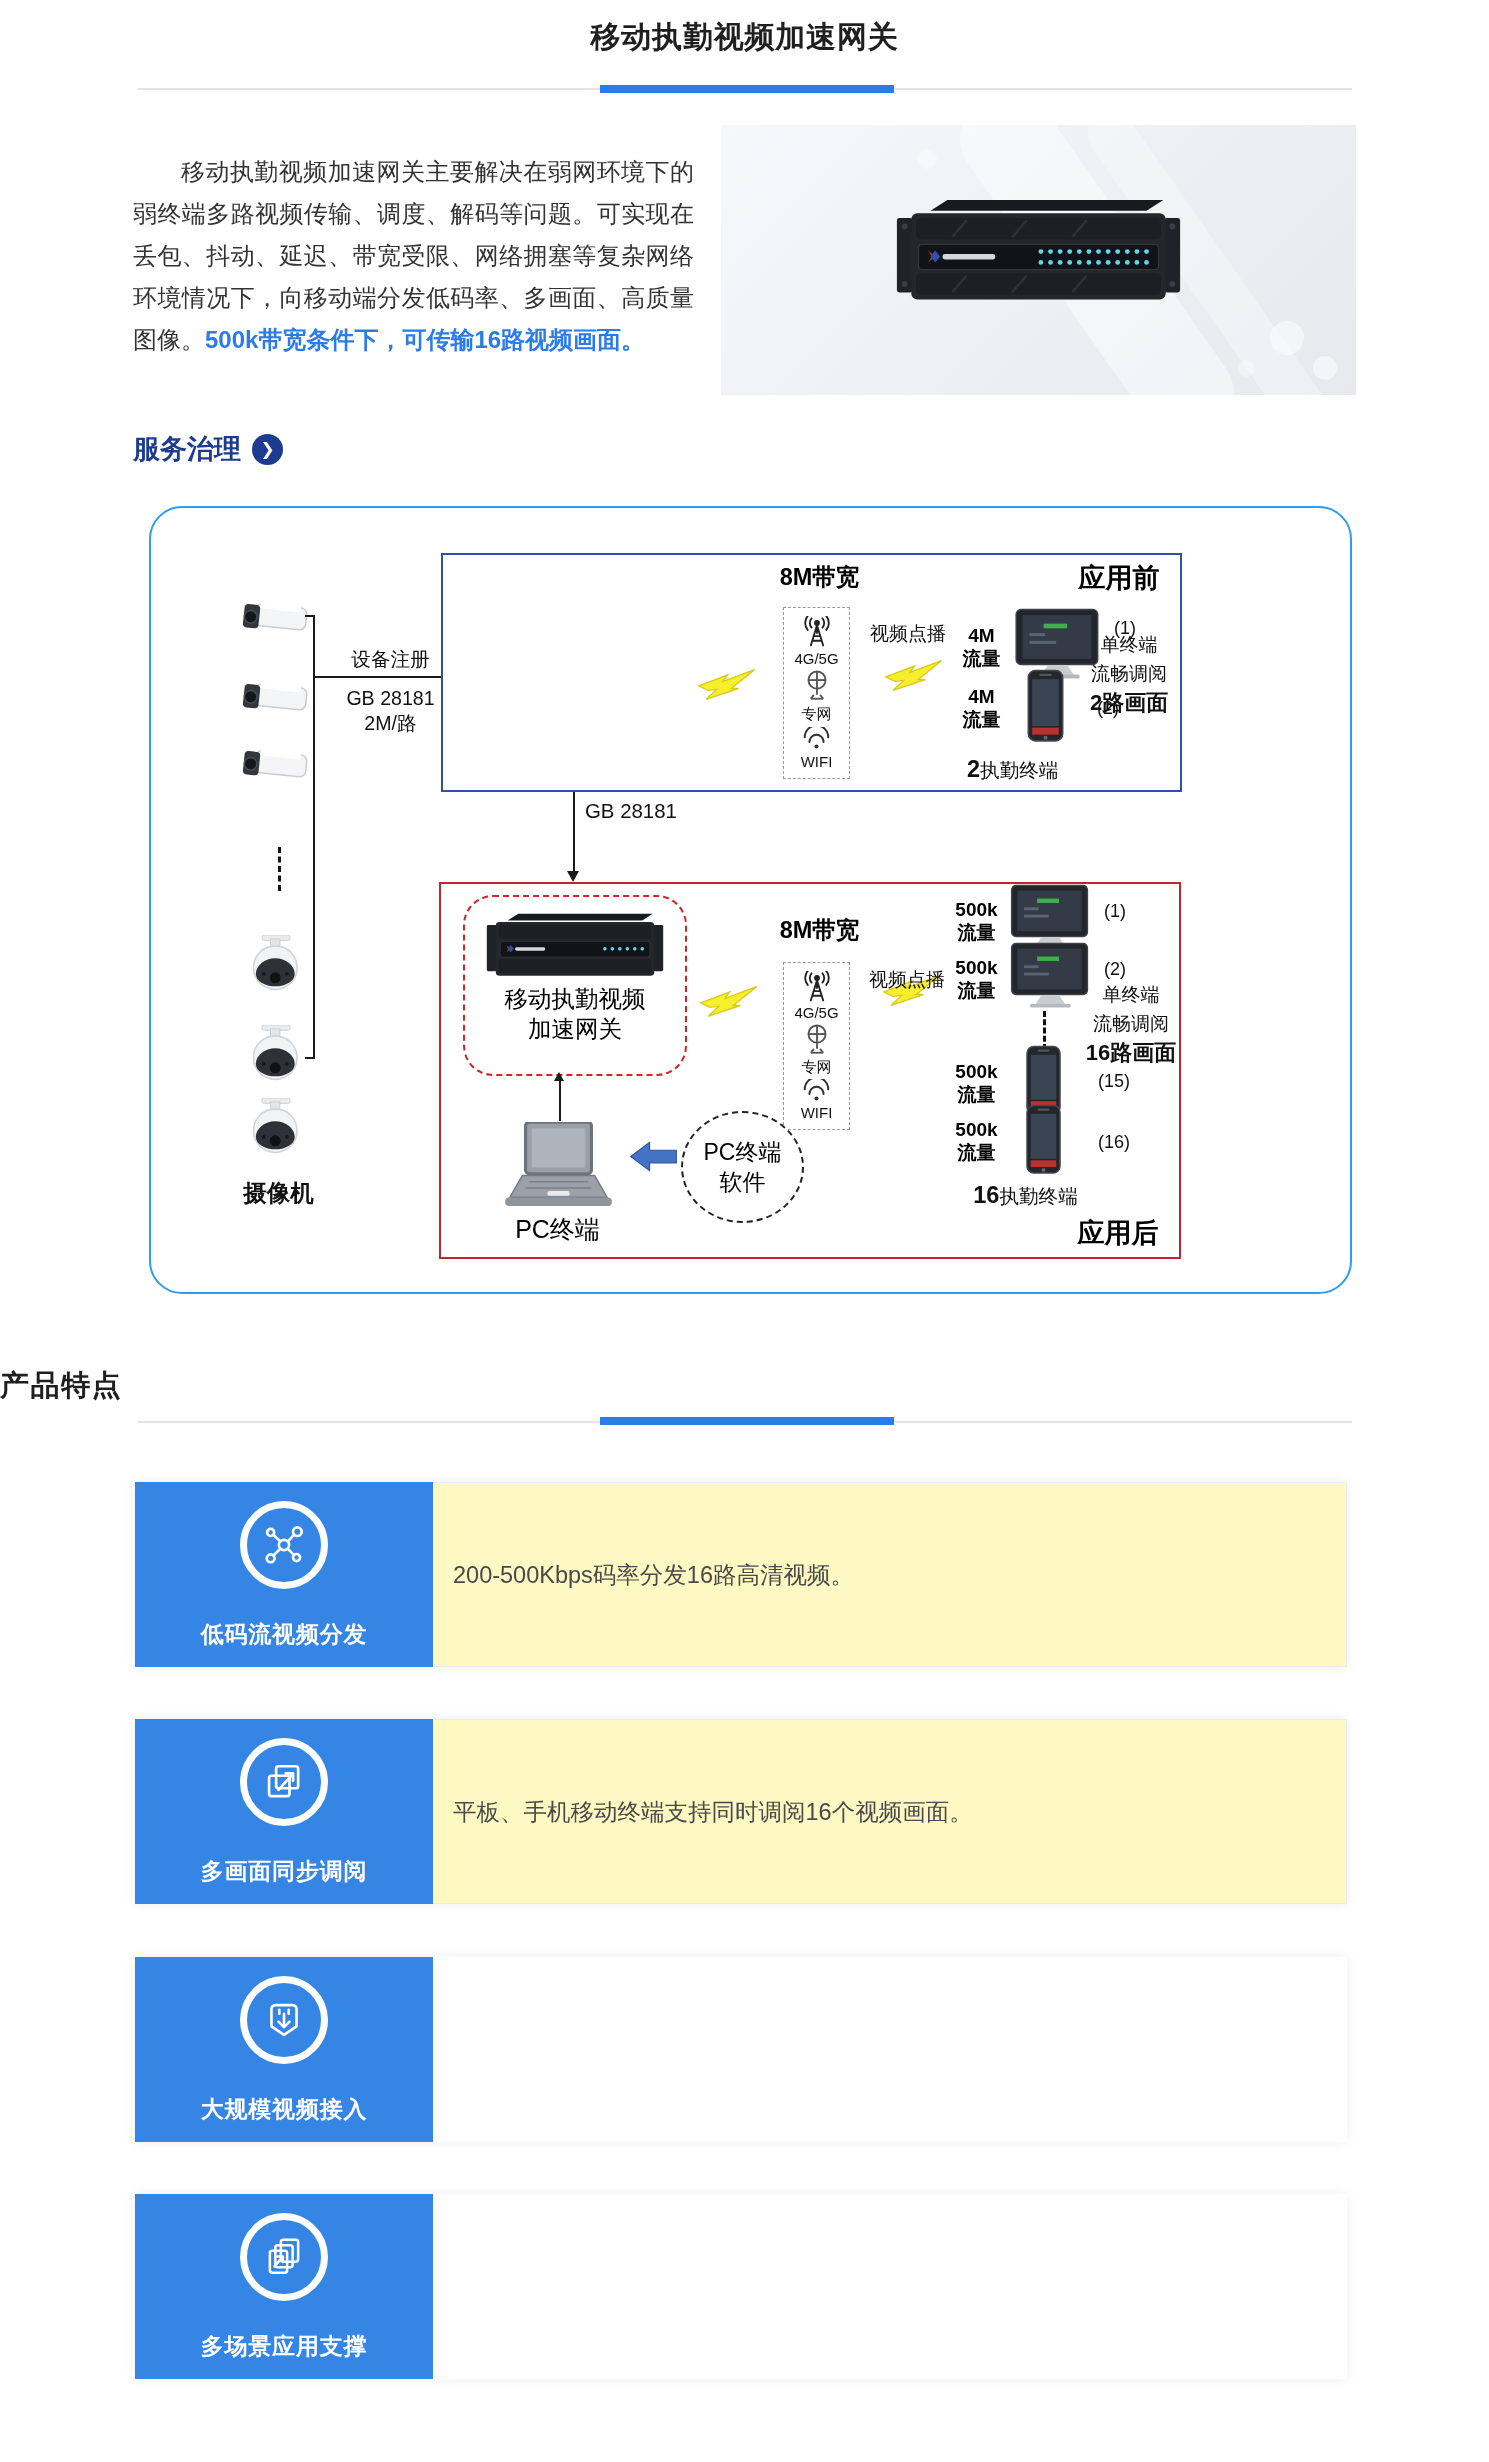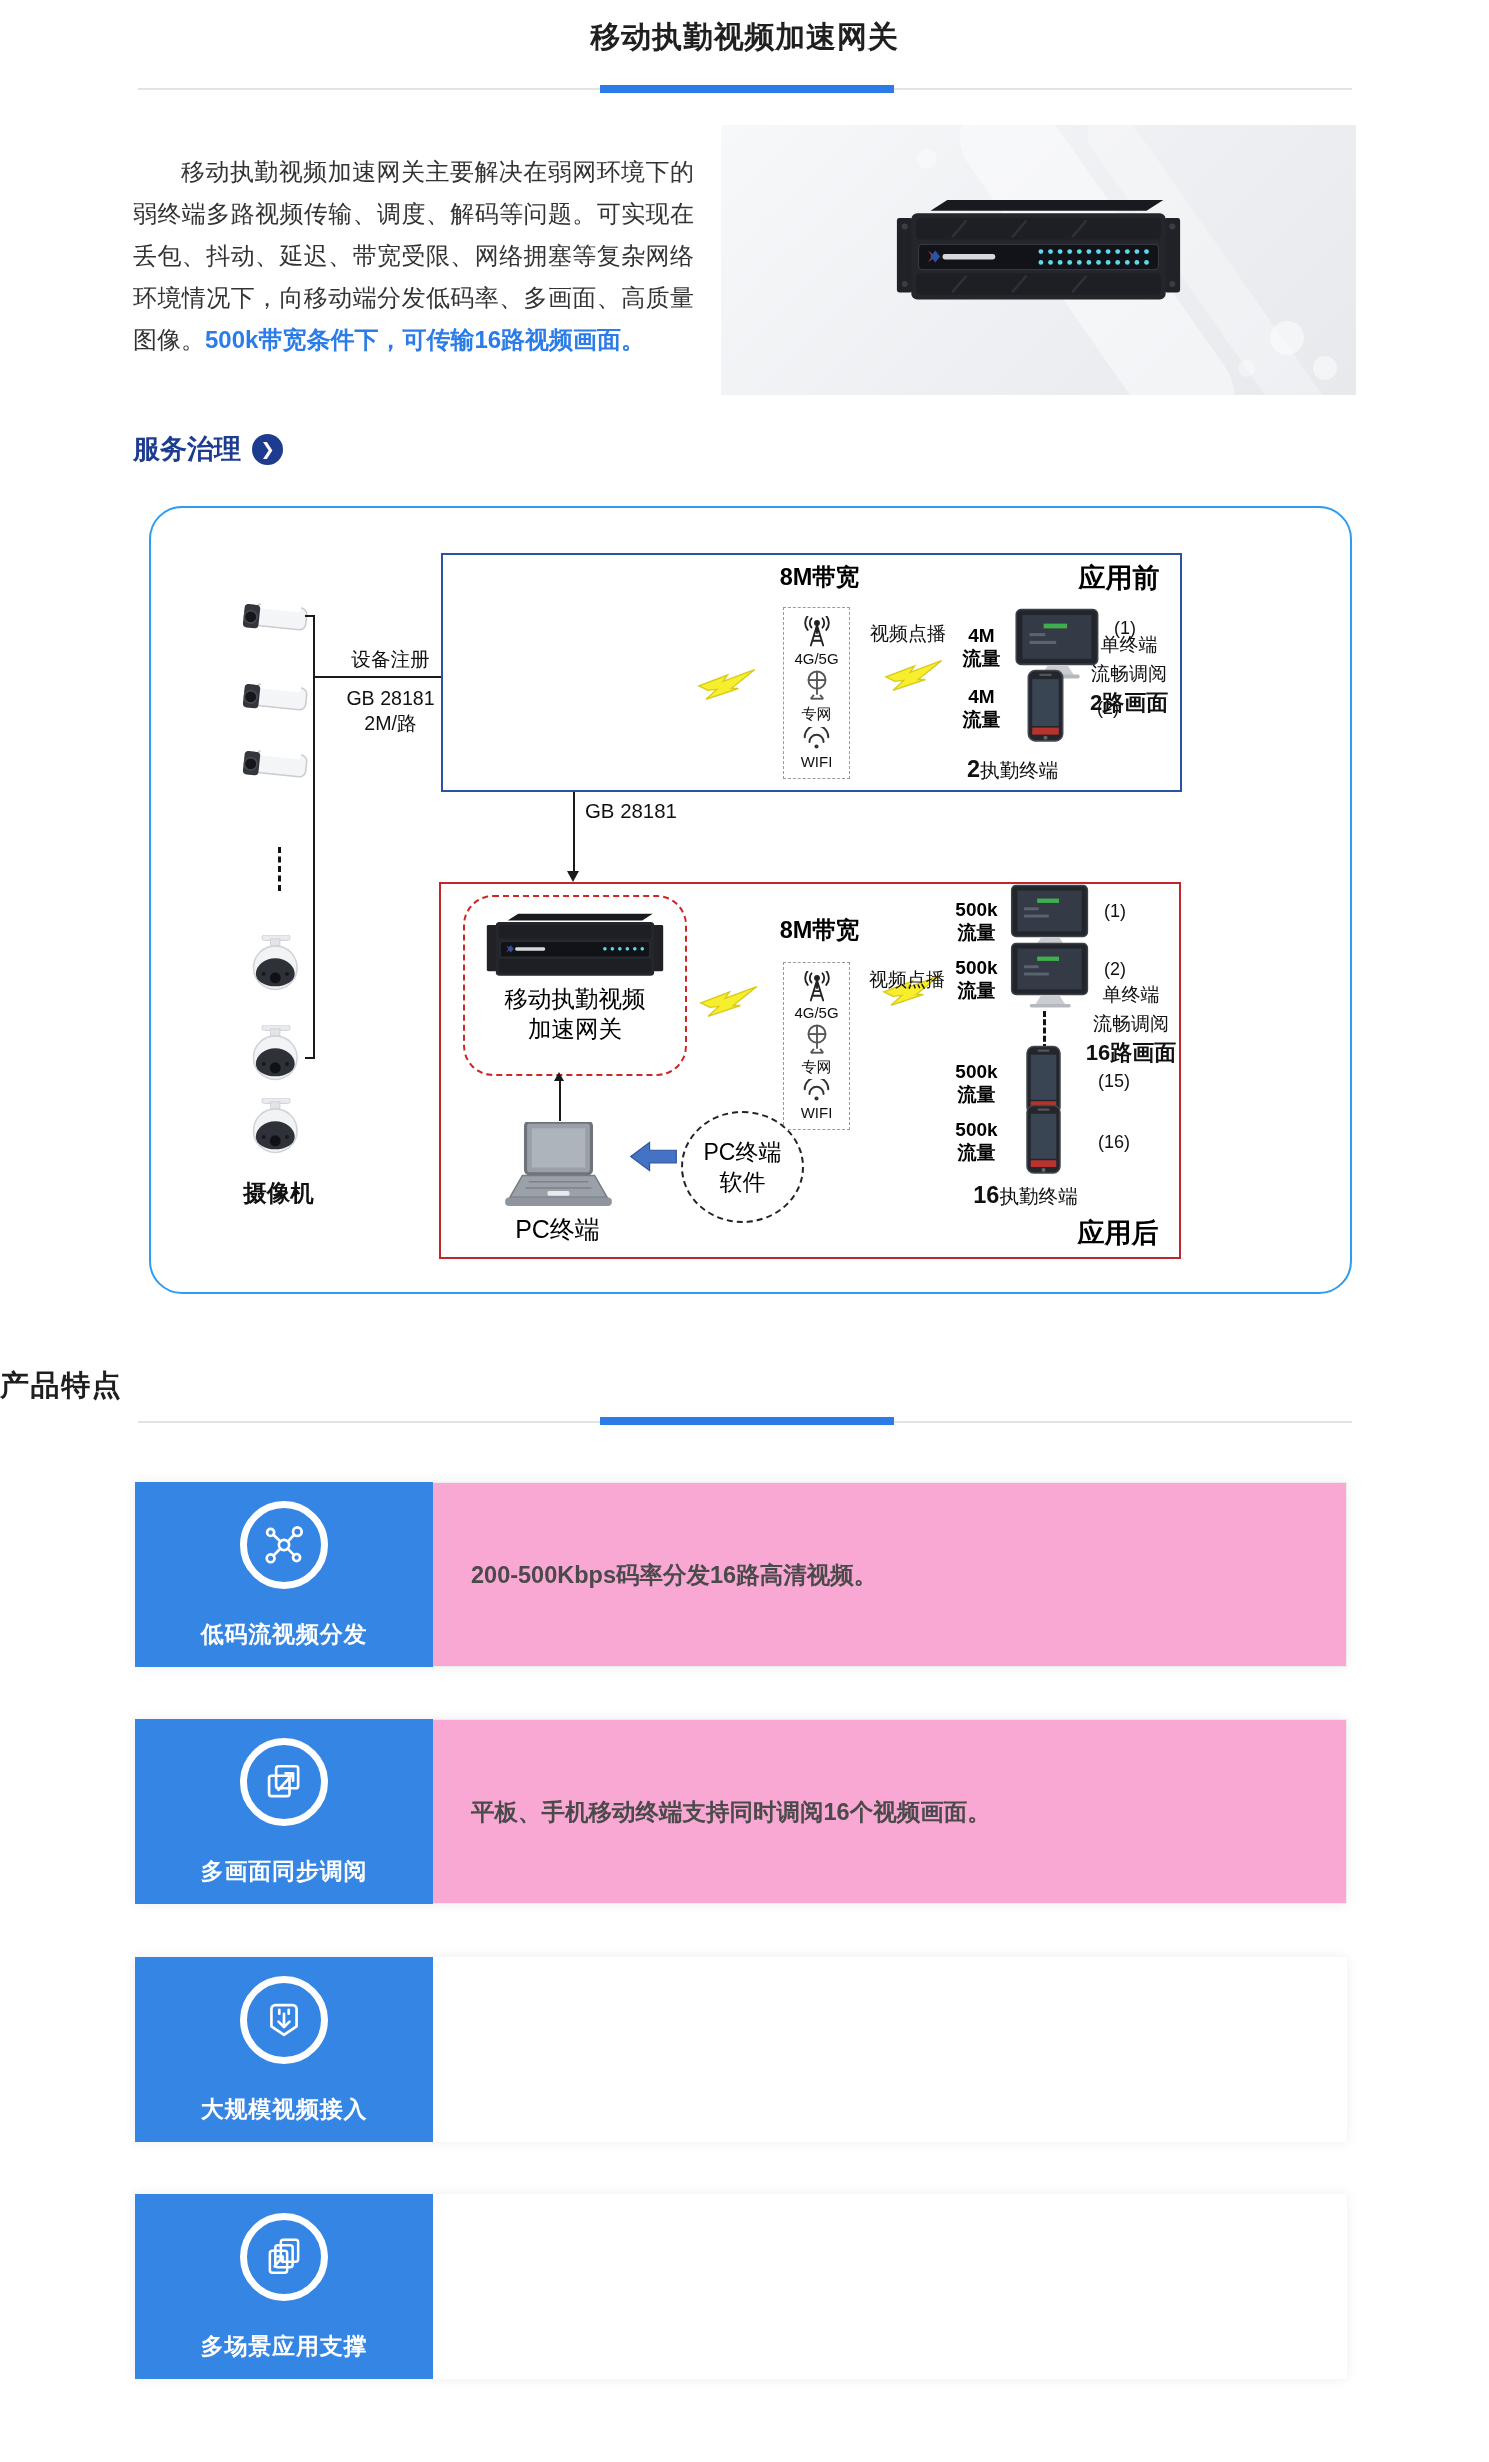--- a/index.html
+++ b/index.html
@@ -53,21 +53,21 @@
   .cam{position:absolute;}
   #cam-label{left:43px;top:669px;width:169px;text-align:center;font-size:23.5px;font-weight:bold;color:#111;}
   .reg-lbl{position:absolute;font-size:19.6px;color:#111;text-align:center;width:141px;}
   .casc-lbl{position:absolute;font-size:20.4px;color:#111;white-space:nowrap;background:transparent;}
   
   #features-title{left:0;top:1366px;width:1489px;text-align:left;font-size:29px;font-weight:bold;color:#1f1f1f;letter-spacing:1.6px;}
   .card{position:absolute;left:135px;width:1212px;height:185px;display:flex;box-shadow:0 0 12.5px rgba(0,0,0,0.07);}
   .card-blue{width:298px;background:#3585e4;position:relative;flex-shrink:0;display:flex;flex-direction:column;align-items:center;}
   .icon-ring{margin-top:19px;width:88px;height:88px;border:7px solid #fff;border-radius:50%;box-sizing:border-box;display:flex;align-items:center;justify-content:center;}
   .card-blue .clab{position:absolute;bottom:17px;width:100%;text-align:center;font-size:23px;font-weight:bold;color:#fff;letter-spacing:0.8px;}
-  .card-body{flex:1;background:#f9a8d4;border:0.8px solid #ececec;border-left:none;display:flex;align-items:center;padding-left:38px;font-size:23.5px;color:#4a4a4a;font-weight:bold;}
+  .card-body{flex:1;background:#fef9c3;border:0.8px solid #ececec;border-left:none;display:flex;align-items:center;padding-left:20px;font-size:23.5px;color:#4a4a4a;}
 </style>
 </head>
 <body>
 
 <div id="page">
 
   <div class="abs" id="main-title">移动执勤视频加速网关</div>
   <div class="abs divider-gray" style="left:138px;top:88px;width:1214px;"></div>
   <div class="abs divider-blue" style="left:600px;top:85px;width:294px;"></div>
 

